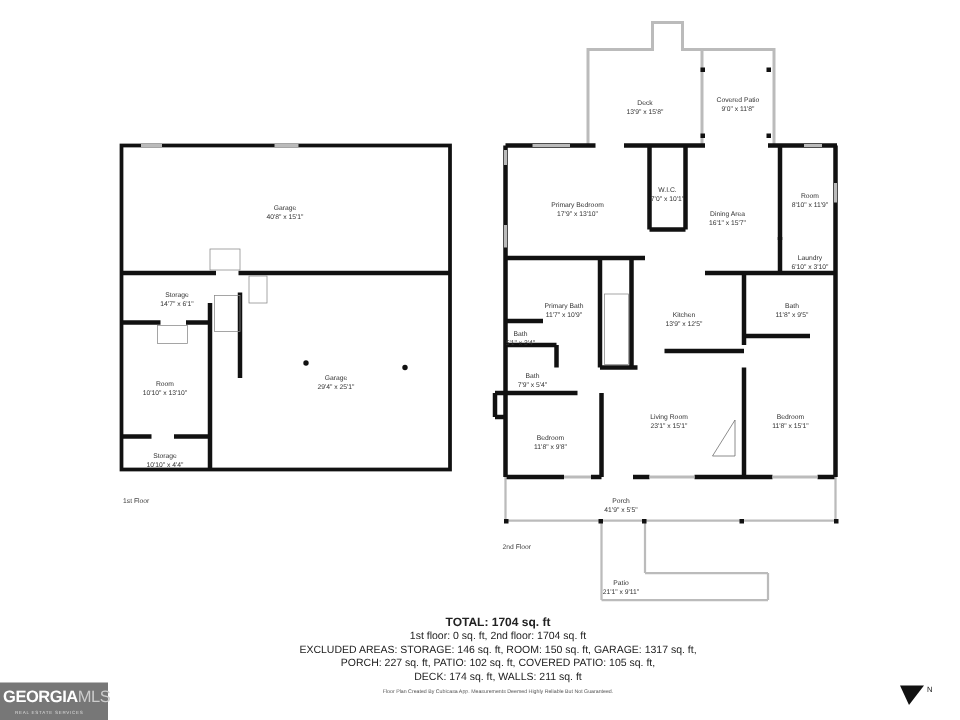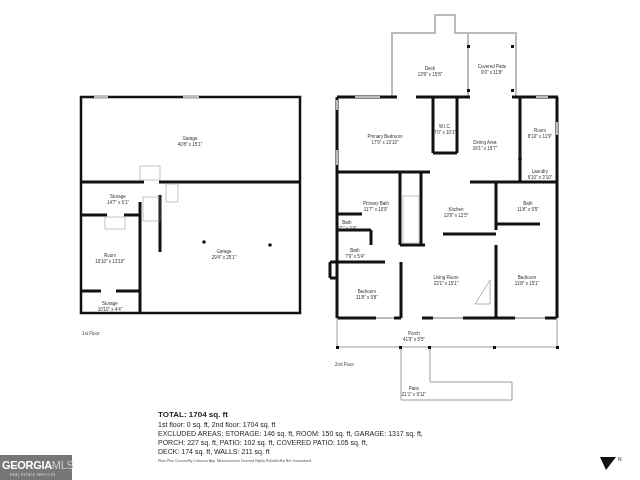--- a/index.html
+++ b/index.html
@@ -1,20 +1,20 @@
 <!DOCTYPE html>
 <html><head>
 <meta charset="utf-8">
 <style>
   html, body { margin: 0; padding: 0; }
   body { width: 640px; height: 480px; background: #ffffff; position: relative; overflow: hidden; font-family: "Liberation Sans", sans-serif; }
   svg.plan { position: absolute; left: 0; top: 0; }
   .lbl { position: absolute; font-size: 4.5px; color: #333; text-align: center; line-height: 5.5px; transform: translateX(-50%); white-space: nowrap; }
   .floor-lbl { position: absolute; font-size: 4.5px; color: #444; white-space: nowrap; }
-  .summary { position: absolute; left: 158px; top: 410px; width: 300px; color: #222; }
+  .summary { position: absolute; left: 182px; top: 410px; width: 300px; text-align: center; color: #222; }
   .summary .total { font-weight: bold; font-size: 8px; line-height: 10px; }
   .summary .line { font-size: 7px; line-height: 9px; }
   .summary .credit { font-size: 3.5px; color: #555; margin-top: 3px; }
   .logo { position: absolute; left: 0; top: 455px; width: 72px; height: 39px; background: #777; color: #fff; }
   .logo .main { font-size: 11px; font-weight: bold; position: absolute; left: 2px; top: 4px; letter-spacing: -0.3px; }
   .logo .main span { color: #ccc; font-weight: normal; }
   .logo .sub { font-size: 3px; position: absolute; left: 10px; top: 18px; color: #ddd; letter-spacing: 0.5px; }
   .north { position: absolute; left: 598px; top: 452px; }
 </style>
 </head>

